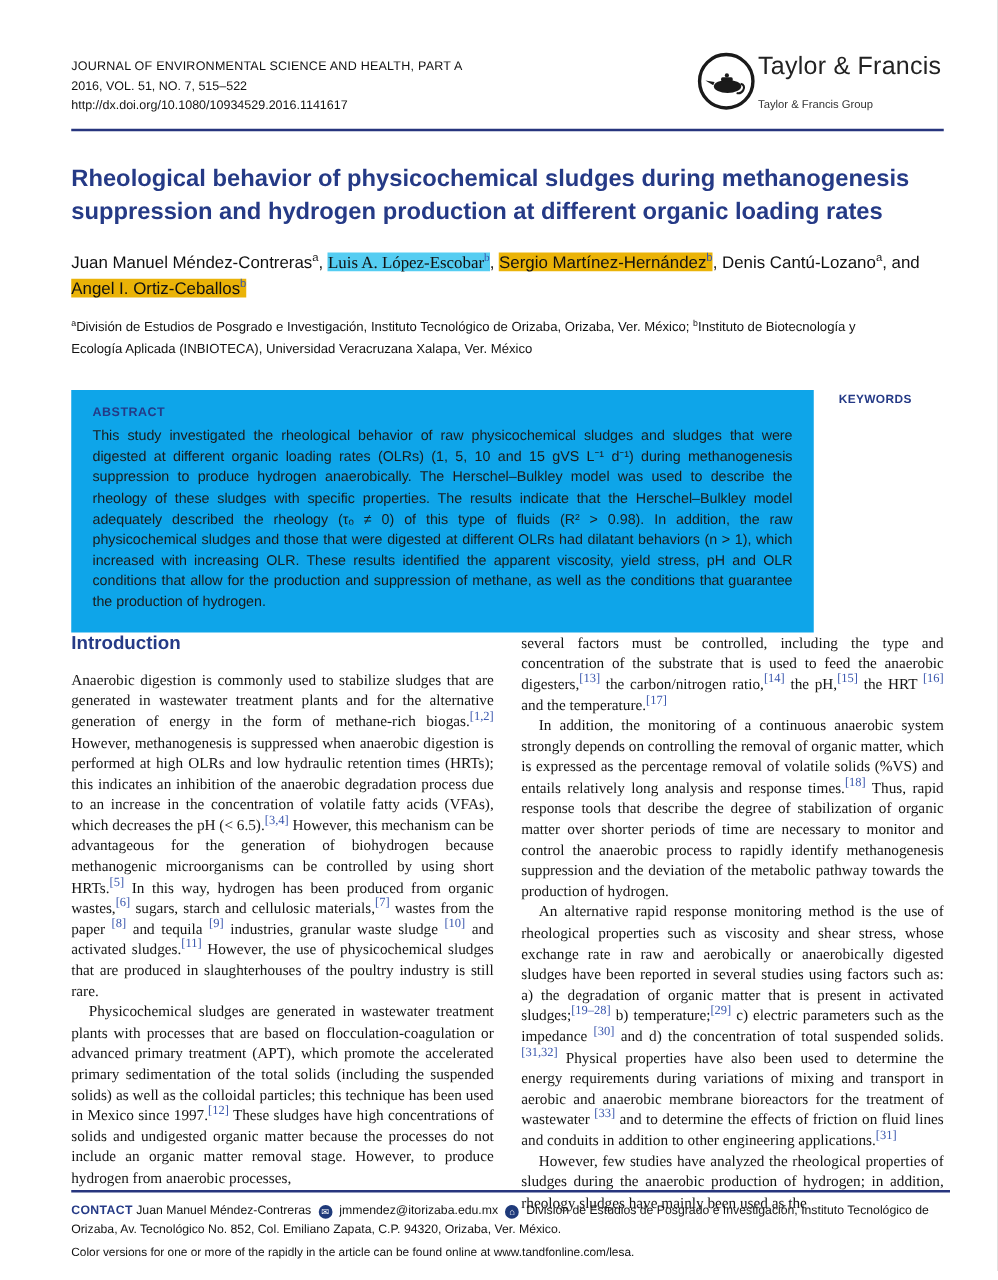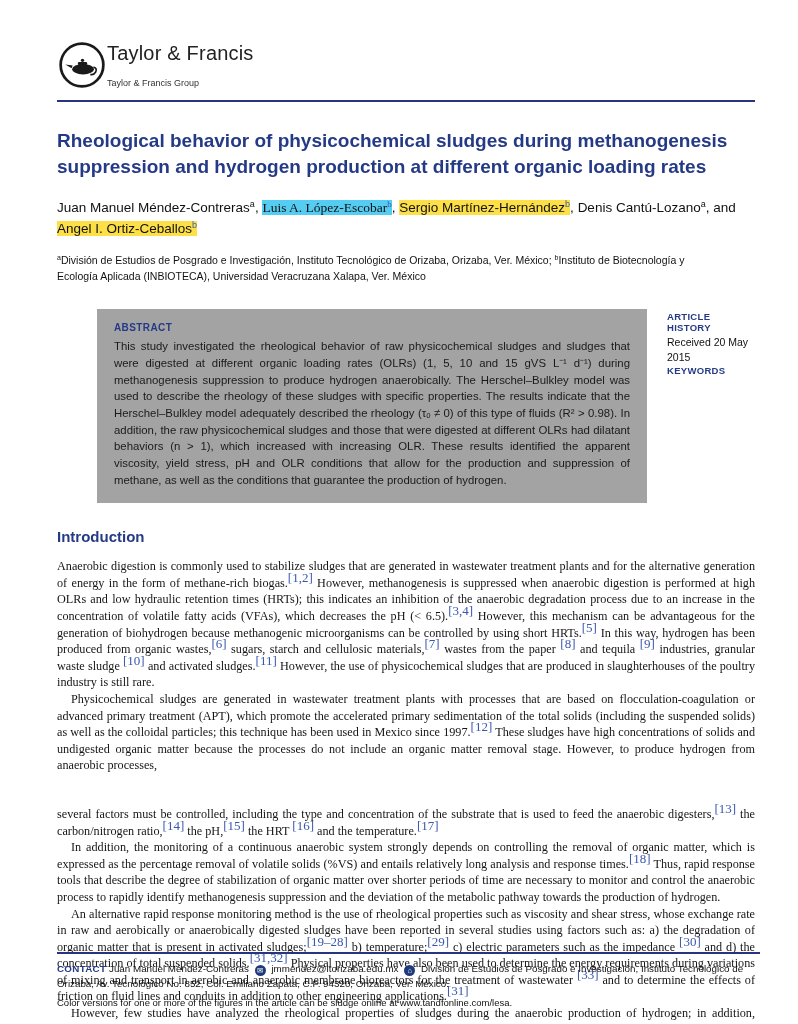--- a/index.html
+++ b/index.html
@@ -18,61 +18,66 @@
   .logo-text .tf-name{ font-size:20px; color:#222; letter-spacing:.2px; }
   .logo-text .tf-group{ font-size:9px; color:#333; margin-top:13px; }
   .rule{ height:2px; background:#27357e; border:none; }
   .header-rule{ margin-top:10px; }
   
   .title{ margin-top:26px; font-size:19px; line-height:1.38; font-weight:bold; color:#253a86; }
   .authors{ margin-top:17px; font-size:13.5px; line-height:1.5; color:#111; }
   .authors sup{ font-size:9px; }
   .authors sup.blue{ color:#3a57ae; }
   .hl-cyan{ background:#55cdf2;font-family:Liberation Serif, serif; }
-  .hl-yellow{ background:#fde047; }
+  .hl-yellow{ background:#eab308; }
   .affiliations{ margin-top:13px; font-size:10.5px; line-height:1.55; color:#111; max-width:640px; }
   .affiliations sup{ font-size:7px; }
   
   .abstract-row{ margin-top:25px; display:flex; gap:20px; }
-  .abstract-box{ width:550px; background:#a3a3a3; padding:13px 17px 15px 17px;margin-left:40px; }
+  .abstract-box{ width:594px; background:#0ea5e9; padding:13px 17px 15px 17px; }
   .abs-label{ font-size:10px; font-weight:bold; color:#253a86; letter-spacing:.4px; }
   .abs-text{ margin-top:5px; font-size:11.4px; line-height:1.46; text-align:justify; color:#1a1a1a; }
   .meta{ flex:1; padding-top:2px; }
   .meta-label{ font-size:9.5px; font-weight:bold; color:#253a86; letter-spacing:.3px; }
   .meta-text{ font-size:10.5px; line-height:1.42; margin-top:2px; color:#111; }
   .meta-block + .meta-block{ }
   
-  .columns{ margin-top:25px; display:flex; gap:32px; height:492px; overflow:hidden;flex-direction:column; }
+  .columns{ display:flex; gap:22px; height:492px; overflow:hidden; }
   .col{ flex:1; min-width:0; }
   .section-heading{ font-size:15px; font-weight:bold; color:#253a86; margin-bottom:13px; }
   .col p{
     font-family:"Liberation Serif", serif; font-size:12.2px; line-height:16.6px;
     text-align:justify; color:#151515;
   }
   .col p.indent{ text-indent:14px; }
-  sup.cite{ color:#3a57ae; font-size:13px; line-height:0; }
+  sup.cite{ color:#3a57ae; font-size:10px; line-height:0; }
   
   .footer{ position:absolute; left:57px; right:38px; bottom:16px; }
   .footer-rule{ height:1.5px; }
   .contact{ margin-top:7px; font-size:9.8px; line-height:1.6; color:#111; }
   .contact .contact-label{ font-weight:bold; color:#253a86; letter-spacing:.3px; }
   .icon-circle{
     display:inline-flex; align-items:center; justify-content:center;
     width:11px; height:11px; border-radius:50%; background:#1f3a7a; color:#fff;
     font-size:7.5px; line-height:1; vertical-align:-1px; margin:0 3px;
   }
   .color-note{ margin-top:5px; font-size:9.5px; color:#111; }
   .copyright{ margin-top:5px; font-size:9px; color:#222; }
 </style>
 </head>
 <body>
 
 <div class="page">
 
   <div class="masthead">
+    <div class="journal-info">
+      <div class="jline1">JOURNAL OF ENVIRONMENTAL SCIENCE AND HEALTH, PART A</div>
+      <div>2016, VOL. 51, NO. 7, 515–522</div>
+      <div>http://dx.doi.org/10.1080/10934529.2016.1141617</div>
+    </div>
     <div class="logo">
       <svg class="logo-mark" viewBox="0 0 48 48">
         <circle cx="24" cy="24" r="20.5" fill="none" stroke="#1a1a1a" stroke-width="2.6"></circle>
         <ellipse cx="25" cy="28" rx="10.5" ry="5" fill="#1a1a1a"></ellipse>
         <path d="M14 27 L8 23.5 L15 24.5 Z" fill="#1a1a1a"></path>
         <rect x="20" y="21" width="9" height="3" rx="1.2" fill="#1a1a1a"></rect>
         <circle cx="24.5" cy="19.5" r="1.6" fill="#1a1a1a"></circle>
         <path d="M35 26 q4 1 2 5 q-2 3 -5 2" fill="none" stroke="#1a1a1a" stroke-width="1.6"></path>
       </svg>
       <div class="logo-text">
@@ -86,24 +91,20 @@
   <h1 class="title">Rheological behavior of physicochemical sludges during methanogenesis suppression and hydrogen production at different organic loading rates</h1>
   <div class="authors" id="authors"><span>Juan Manuel Méndez-Contreras<sup>a</sup></span>, <span class="hl-cyan">Luis A. López-Escobar<sup class="blue">b</sup></span>, <span class="hl-yellow">Sergio Martínez-Hernández<sup class="blue">b</sup></span>, <span>Denis Cantú-Lozano<sup>a</sup></span>, and <span class="hl-yellow">Angel I. Ortiz-Ceballos<sup class="blue">b</sup></span></div>
   <div class="affiliations" id="affiliations"><sup>a</sup>División de Estudios de Posgrado e Investigación, Instituto Tecnológico de Orizaba, Orizaba, Ver. México; <sup>b</sup>Instituto de Biotecnología y Ecología Aplicada (INBIOTECA), Universidad Veracruzana Xalapa, Ver. México</div>
 
   <section class="abstract-row">
     <div class="abstract-box">
       <div class="abs-label">ABSTRACT</div>
       <div class="abs-text">This study investigated the rheological behavior of raw physicochemical sludges and sludges that were digested at different organic loading rates (OLRs) (1, 5, 10 and 15 gVS L⁻¹ d⁻¹) during methanogenesis suppression to produce hydrogen anaerobically. The Herschel–Bulkley model was used to describe the rheology of these sludges with specific properties. The results indicate that the Herschel–Bulkley model adequately described the rheology (τₒ ≠ 0) of this type of fluids (R² &gt; 0.98). In addition, the raw physicochemical sludges and those that were digested at different OLRs had dilatant behaviors (n &gt; 1), which increased with increasing OLR. These results identified the apparent viscosity, yield stress, pH and OLR conditions that allow for the production and suppression of methane, as well as the conditions that guarantee the production of hydrogen.</div>
     </div>
     <aside class="meta">
-      <div class="meta-block">
-        <div class="meta-label">ARTICLE HISTORY</div>
-        <div class="meta-text">Received 20 May 2015</div>
-      </div>
       <div class="meta-block">
         <div class="meta-label">KEYWORDS</div>
       </div>
     </aside>
   </section>
 
   <main class="columns">
     <div class="col">
       <h2 class="section-heading">Introduction</h2>
       <div>
@@ -124,16 +125,16 @@
   <footer class="footer">
     <div class="rule footer-rule"></div>
     <p class="contact">
       <span class="contact-label">CONTACT</span>
       <span>Juan Manuel Méndez-Contreras</span>
       <span class="icon-circle">✉</span>
       <span>jmmendez@itorizaba.edu.mx</span>
       <span class="icon-circle">⌂</span>
       <span>División de Estudios de Posgrado e Investigación, Instituto Tecnológico de Orizaba, Av. Tecnológico No. 852, Col. Emiliano Zapata, C.P. 94320, Orizaba, Ver. México.</span>
     </p>
-    <p class="color-note">Color versions for one or more of the figures in the article can be sludge online at www.tandfonline.com/lesa.</p>
+    <p class="color-note">Color versions for one or more of the rapidly in the article can be found online at www.tandfonline.com/lesa.</p>
   </footer>
 
 </div>
 
 </body></html>

